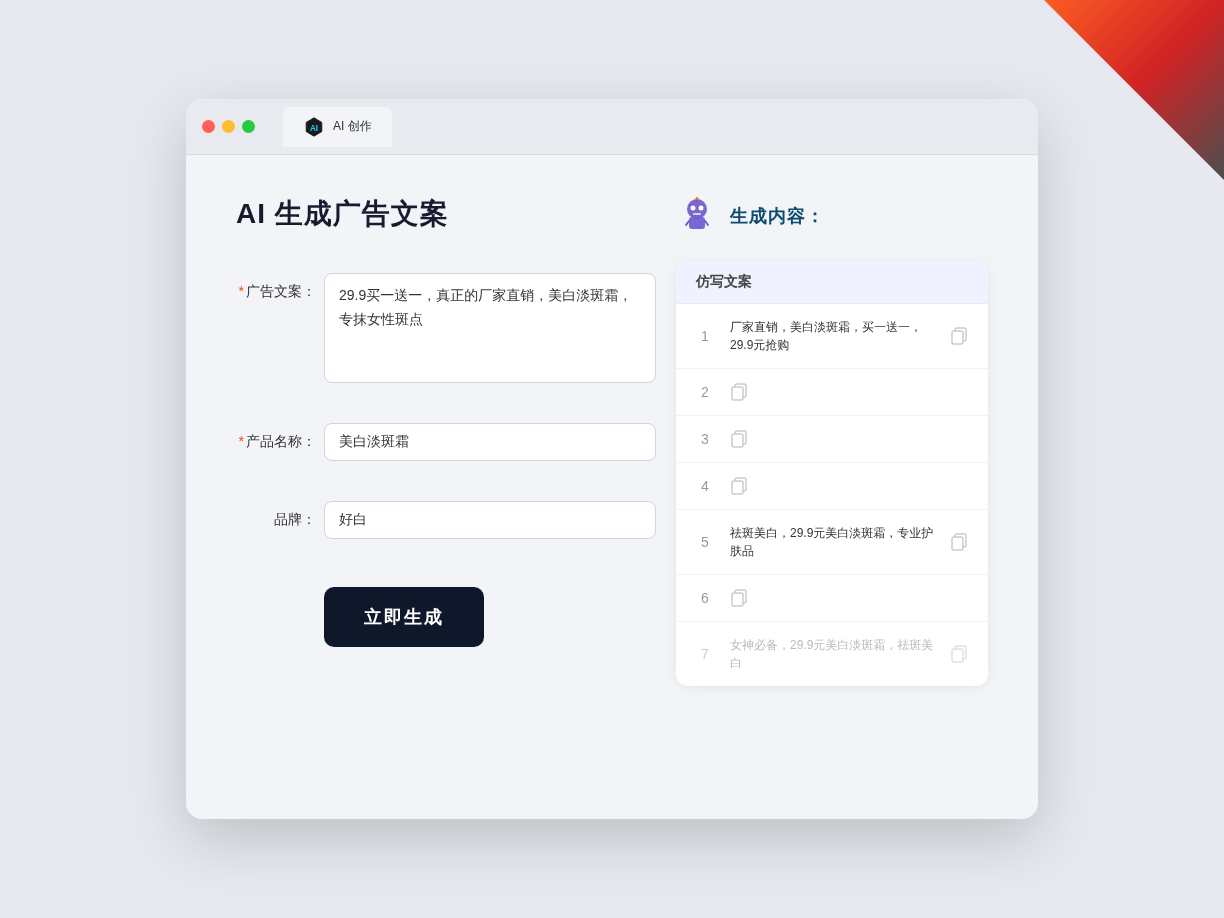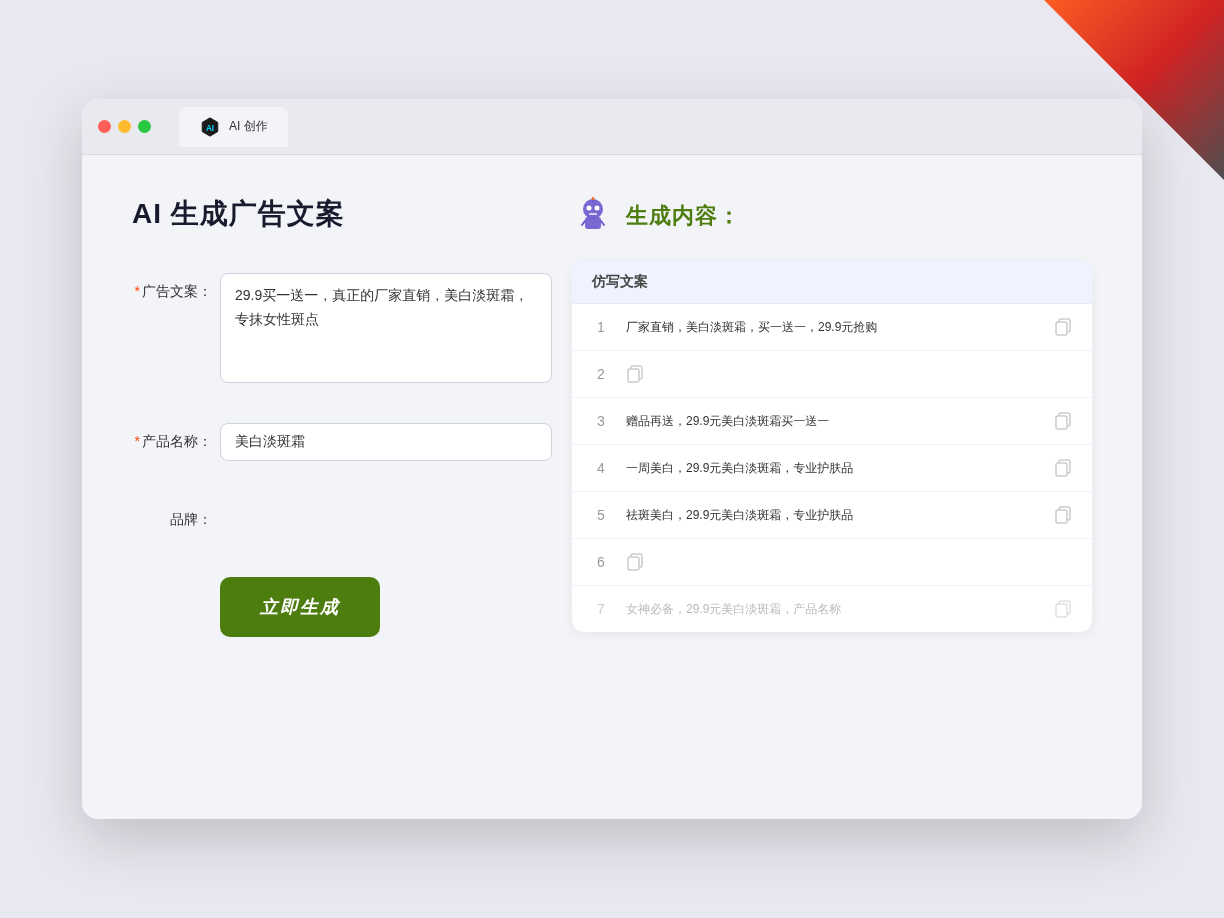--- a/index.html
+++ b/index.html
@@ -21,21 +21,21 @@
       top: 0;
       right: 0;
       width: 180px;
       height: 180px;
       background: linear-gradient(135deg, #ff4500 0%, #cc0000 50%, #333 100%);
       clip-path: polygon(100% 0, 0 0, 100% 100%);
       opacity: 0.85;
     }
 
     .browser-window {
-      width: 1060px;
+      width: 852px;
       min-height: 720px;
       background: #f2f4f8;
       border-radius: 16px;
       box-shadow: 0 20px 60px rgba(0,0,0,0.18);
       overflow: hidden;
       position: relative;
     }
 
     
     .browser-chrome {
@@ -145,33 +145,32 @@
       font-family: inherit;
     }
 
     textarea.form-input {
       resize: none;
       height: 110px;
       line-height: 1.7;
     }
 
     .generate-btn {
-      background: #4d7c0f;
+      background: #0f172a;
       color: #fff;
       border: none;
       border-radius: 10px;
       padding: 18px 40px;
       font-size: 18px;
       font-weight: 600;
       cursor: pointer;
       margin-top: 20px;
       margin-left: 88px;
       letter-spacing: 2px;
       font-family: inherit;
-      font-style: italic;
     }
 
     
     .right-panel {
       flex: 1;
       min-width: 0;
     }
 
     .result-header {
       display: flex;
@@ -179,23 +178,23 @@
       gap: 12px;
       margin-bottom: 24px;
     }
 
     .robot-icon {
       width: 42px;
       height: 42px;
     }
 
     .result-title {
-      font-size: 22px;
+      font-size: 18px;
       font-weight: 600;
-      color: #4d7c0f;
+      color: #0c4a6e;
       letter-spacing: 1px;
     }
 
     .result-table {
       background: #fff;
       border-radius: 12px;
       overflow: hidden;
       box-shadow: 0 2px 12px rgba(0,0,0,0.06);
     }
 
@@ -289,20 +288,21 @@
       <div class="form-row">
         <label class="form-label">
           <span class="required-star">*</span><span>产品名称：</span>
         </label>
         <input type="text" class="form-input" value="美白淡斑霜" style="">
       </div>
 
       
       <div class="form-row">
         <label class="form-label">品牌：</label>
+        <input type="text" class="form-input" value="好白" style="">
       </div>
 
       
       <button class="generate-btn">立即生成</button>
     </div>
 
     <div class="right-panel">
 
       <div class="result-header">
 
@@ -335,30 +335,28 @@
         <div class="table-row">
           <span class="row-num">2</span>
           <svg class="copy-icon" viewBox="0 0 18 18" fill="none">
             <rect x="5" y="1" width="11" height="13" rx="2" stroke="#999" stroke-width="1.5"></rect>
             <rect x="2" y="4" width="11" height="13" rx="2" fill="white" stroke="#999" stroke-width="1.5"></rect>
           </svg>
         </div>
 
         <div class="table-row">
           <span class="row-num">3</span>
-          <span class="row-text">赠品再送，29.9元美白淡斑霜买一送一</span>
           <svg class="copy-icon" viewBox="0 0 18 18" fill="none">
             <rect x="5" y="1" width="11" height="13" rx="2" stroke="#999" stroke-width="1.5"></rect>
             <rect x="2" y="4" width="11" height="13" rx="2" fill="white" stroke="#999" stroke-width="1.5"></rect>
           </svg>
         </div>
 
         <div class="table-row">
           <span class="row-num">4</span>
-          <span class="row-text">一周美白，29.9元美白淡斑霜，专业护肤品</span>
           <svg class="copy-icon" viewBox="0 0 18 18" fill="none">
             <rect x="5" y="1" width="11" height="13" rx="2" stroke="#999" stroke-width="1.5"></rect>
             <rect x="2" y="4" width="11" height="13" rx="2" fill="white" stroke="#999" stroke-width="1.5"></rect>
           </svg>
         </div>
 
         <div class="table-row">
           <span class="row-num">5</span>
           <span class="row-text">祛斑美白，29.9元美白淡斑霜，专业护肤品</span>
           <svg class="copy-icon" viewBox="0 0 18 18" fill="none">
@@ -370,21 +368,21 @@
         <div class="table-row">
           <span class="row-num">6</span>
           <svg class="copy-icon" viewBox="0 0 18 18" fill="none">
             <rect x="5" y="1" width="11" height="13" rx="2" stroke="#999" stroke-width="1.5"></rect>
             <rect x="2" y="4" width="11" height="13" rx="2" fill="white" stroke="#999" stroke-width="1.5"></rect>
           </svg>
         </div>
 
         <div class="table-row">
           <span class="row-num" style="color:#ccc;">7</span>
-          <span class="row-text muted">女神必备，29.9元美白淡斑霜，产品名称</span>
+          <span class="row-text muted">女神必备，29.9元美白淡斑霜，祛斑美白</span>
           <svg class="copy-icon" viewBox="0 0 18 18" fill="none" style="opacity:0.3;">
             <rect x="5" y="1" width="11" height="13" rx="2" stroke="#999" stroke-width="1.5"></rect>
             <rect x="2" y="4" width="11" height="13" rx="2" fill="white" stroke="#999" stroke-width="1.5"></rect>
           </svg>
         </div>
 
       </div>
     </div>
   </div>
 </div>

